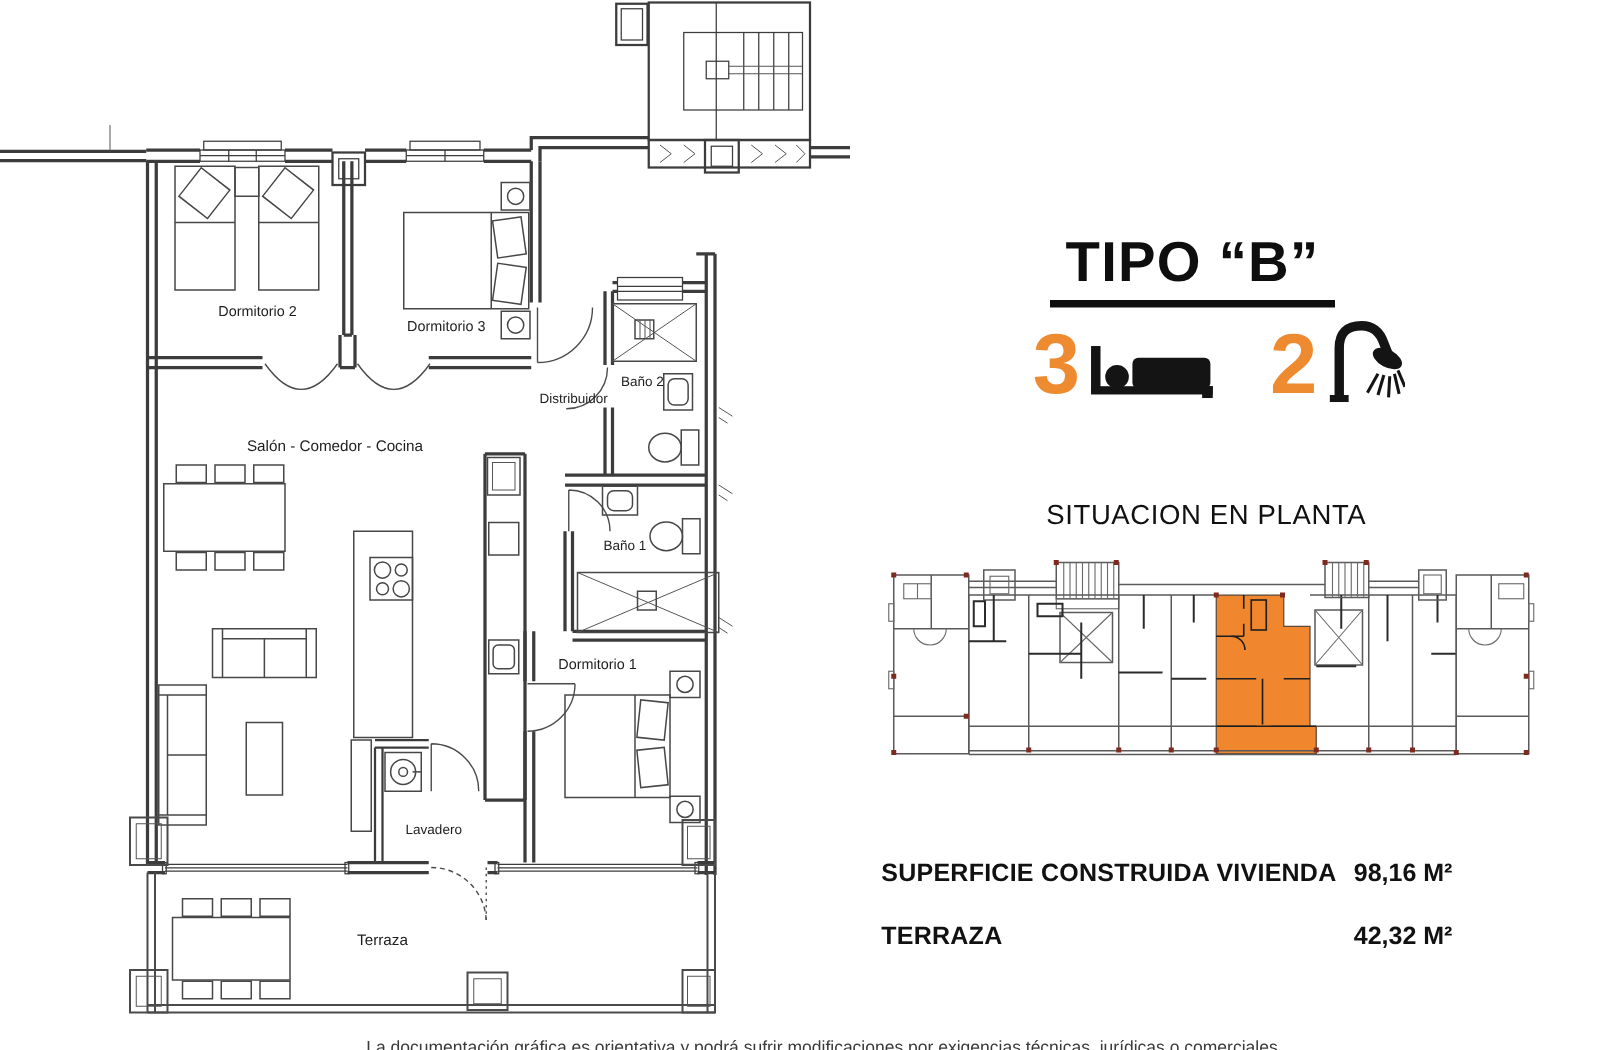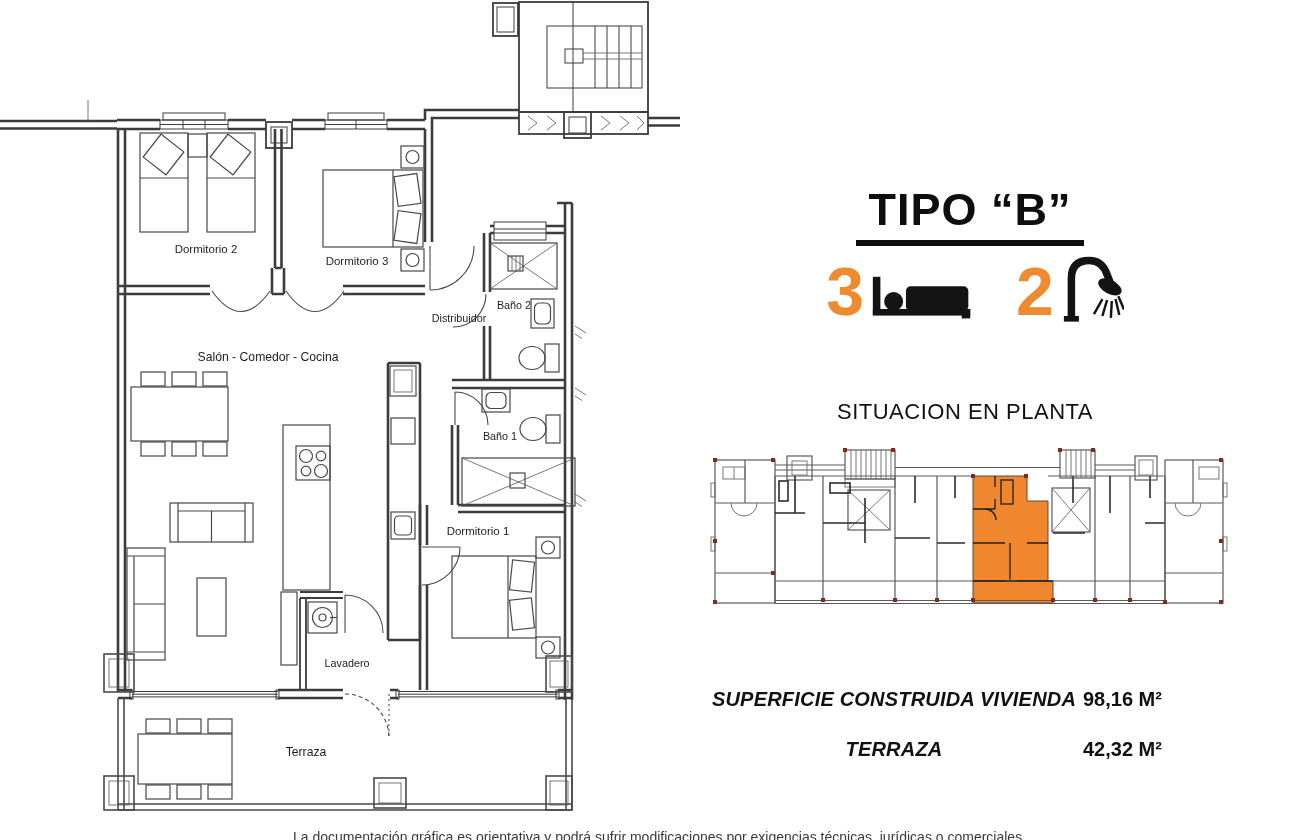--- a/index.html
+++ b/index.html
@@ -18,33 +18,33 @@
   .lbl-s{font-size:10.8px;}
   .lbl-m{font-size:12.2px;}
   
   .s{stroke:#5a5a5a;stroke-width:1.2;fill:none;}
   .s2{stroke:#6a6a6a;stroke-width:.9;fill:none;}
   .sd{stroke:#2b2b2b;stroke-width:1.6;fill:none;}
   .dot{fill:#7f2a1f;stroke:none;}
   .hl{fill:#F0862D;stroke:#5a4a3a;stroke-width:1;}
   .hlw{stroke:#1f1f1f;stroke-width:1.3;fill:none;}
 
-  .title-wrap{position:absolute;left:760px;top:184px;width:420px;text-align:center;}
+  .title-wrap{position:absolute;left:744px;top:184px;width:420px;text-align:center;}
   .title-text{display:inline-block;font-size:45px;font-weight:bold;color:#0e0e0e;
               letter-spacing:1px;border-bottom:6px solid #0e0e0e;padding:0 12px 4px 12px;}
   .features{position:absolute;left:795px;top:246px;width:360px;height:76px;
             display:flex;align-items:flex-end;justify-content:center;}
   .count{font-size:68px;line-height:62px;font-weight:bold;color:#EE8A30;}
   .feat-gap{width:42px;}
   .sit-title{position:absolute;left:705px;top:399px;width:520px;text-align:center;
              font-size:22px;font-weight:normal;color:#111;letter-spacing:.5px;}
   .areas{position:absolute;left:705px;top:688px;width:552px;}
   .area-row{display:flex;align-items:baseline;font-weight:bold;color:#111;font-size:20px;}
   .area-row + .area-row{margin-top:27px;}
-  .area-label{width:378px;text-align:center;letter-spacing:.2px;font-style:italic;}
+  .area-label{width:378px;text-align:left;letter-spacing:.2px;}
   .area-value{width:136px;text-align:left;}
   .footer-clip{position:absolute;left:293px;top:829px;width:760px;font-size:14px;color:#3a3a3a;
                white-space:nowrap;}
 </style>
 </head>
 <body>
 
 <div class="page">
 
   <svg style="left:0;top:0;" width="690" height="840" viewBox="0 0 690 840">

